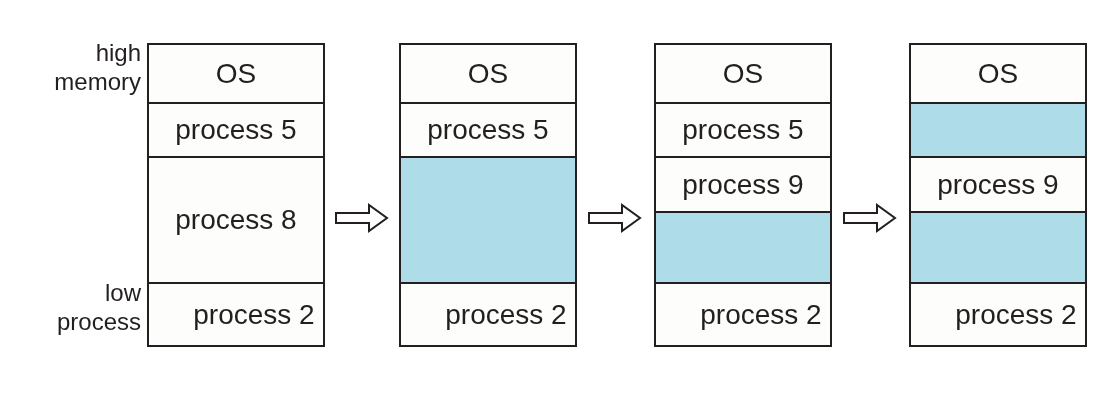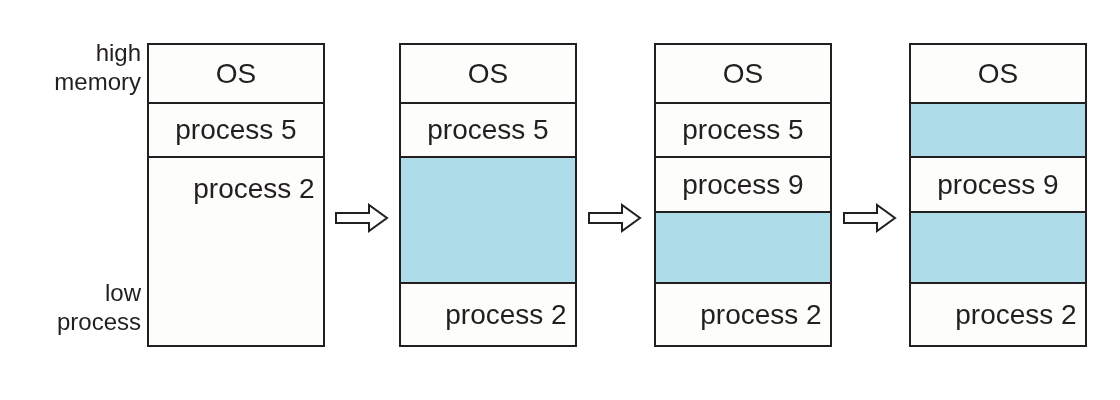--- a/index.html
+++ b/index.html
@@ -88,20 +88,21 @@
 <div class="canvas">
 
   <div class="mem-label high">high
 memory</div>
   <div class="mem-label low">low
 process</div>
 
   <div class="diagram d1">
     <div class="seg h-os">OS</div>
     <div class="seg h-sm">process 5</div>
+    <div class="seg h-lg">process 8</div>
     <div class="seg h-bot">process 2</div>
   </div>
 
   <div class="arrow a1">
     <svg viewBox="0 0 54 30" xmlns="http://www.w3.org/2000/svg">
       <polygon points="1,10 34,10 34,2 52,15 34,28 34,20 1,20" fill="var(--arrow-fill)" stroke="var(--line)" stroke-width="2" stroke-linejoin="miter"></polygon>
     </svg>
   </div>
 
   <div class="diagram d2">

